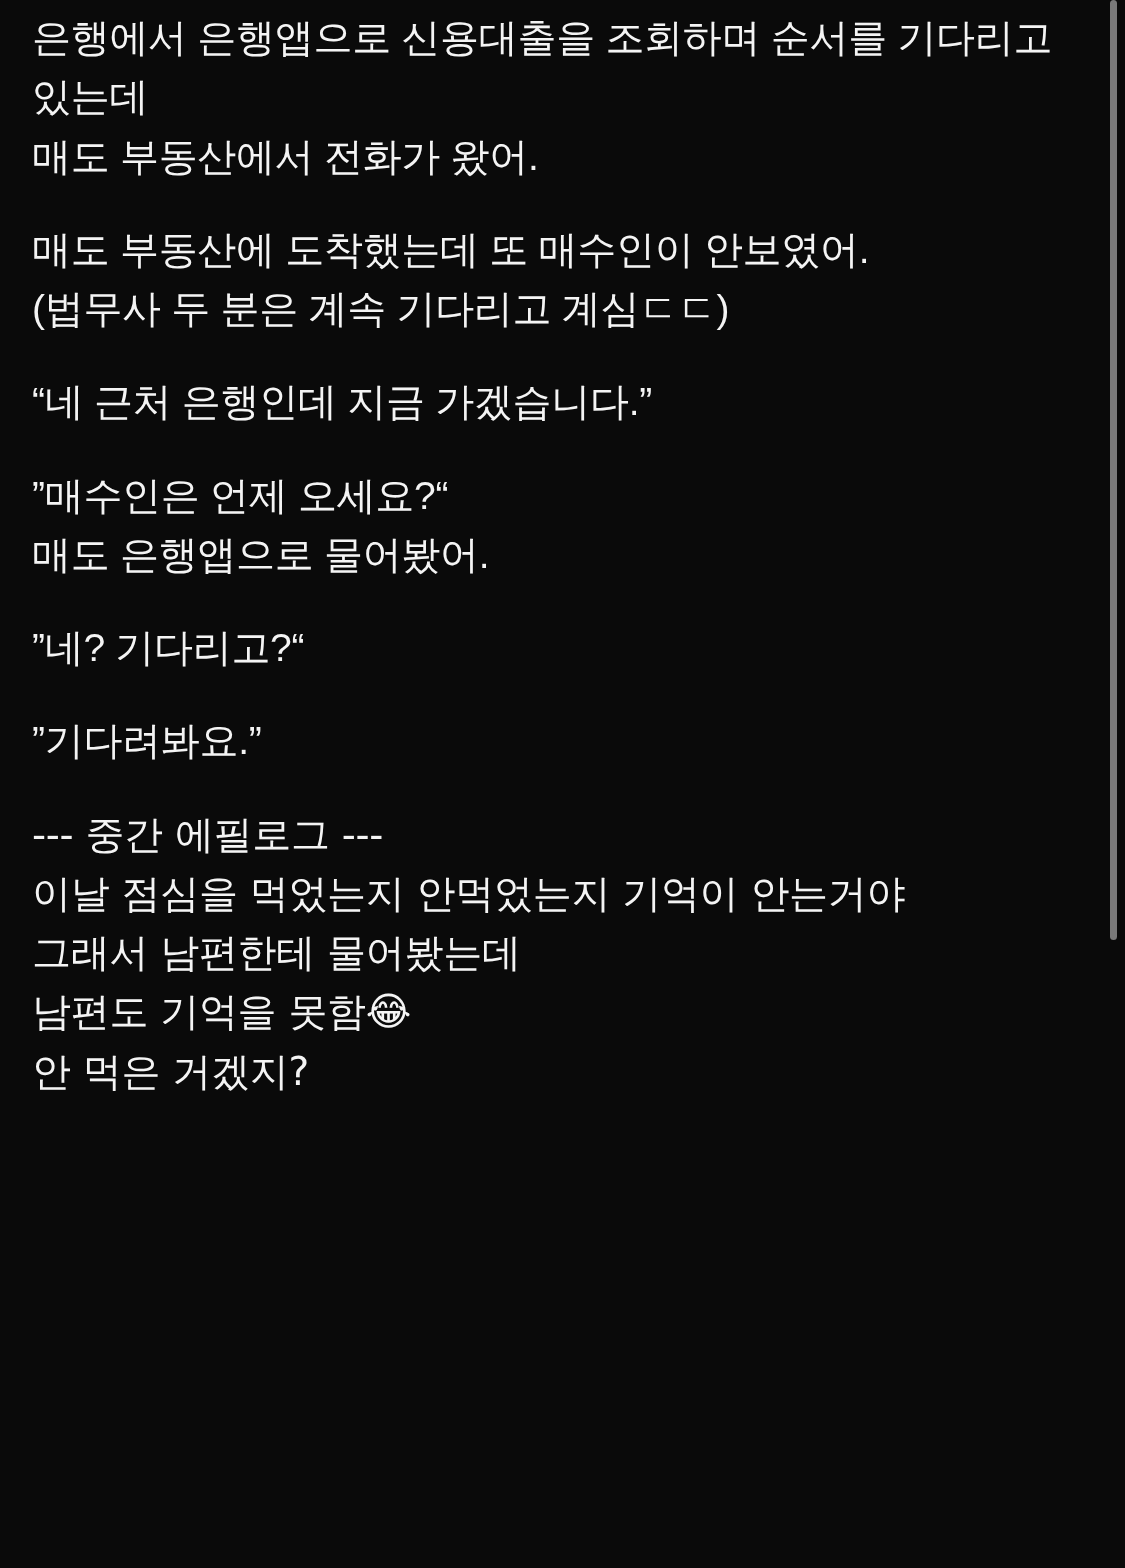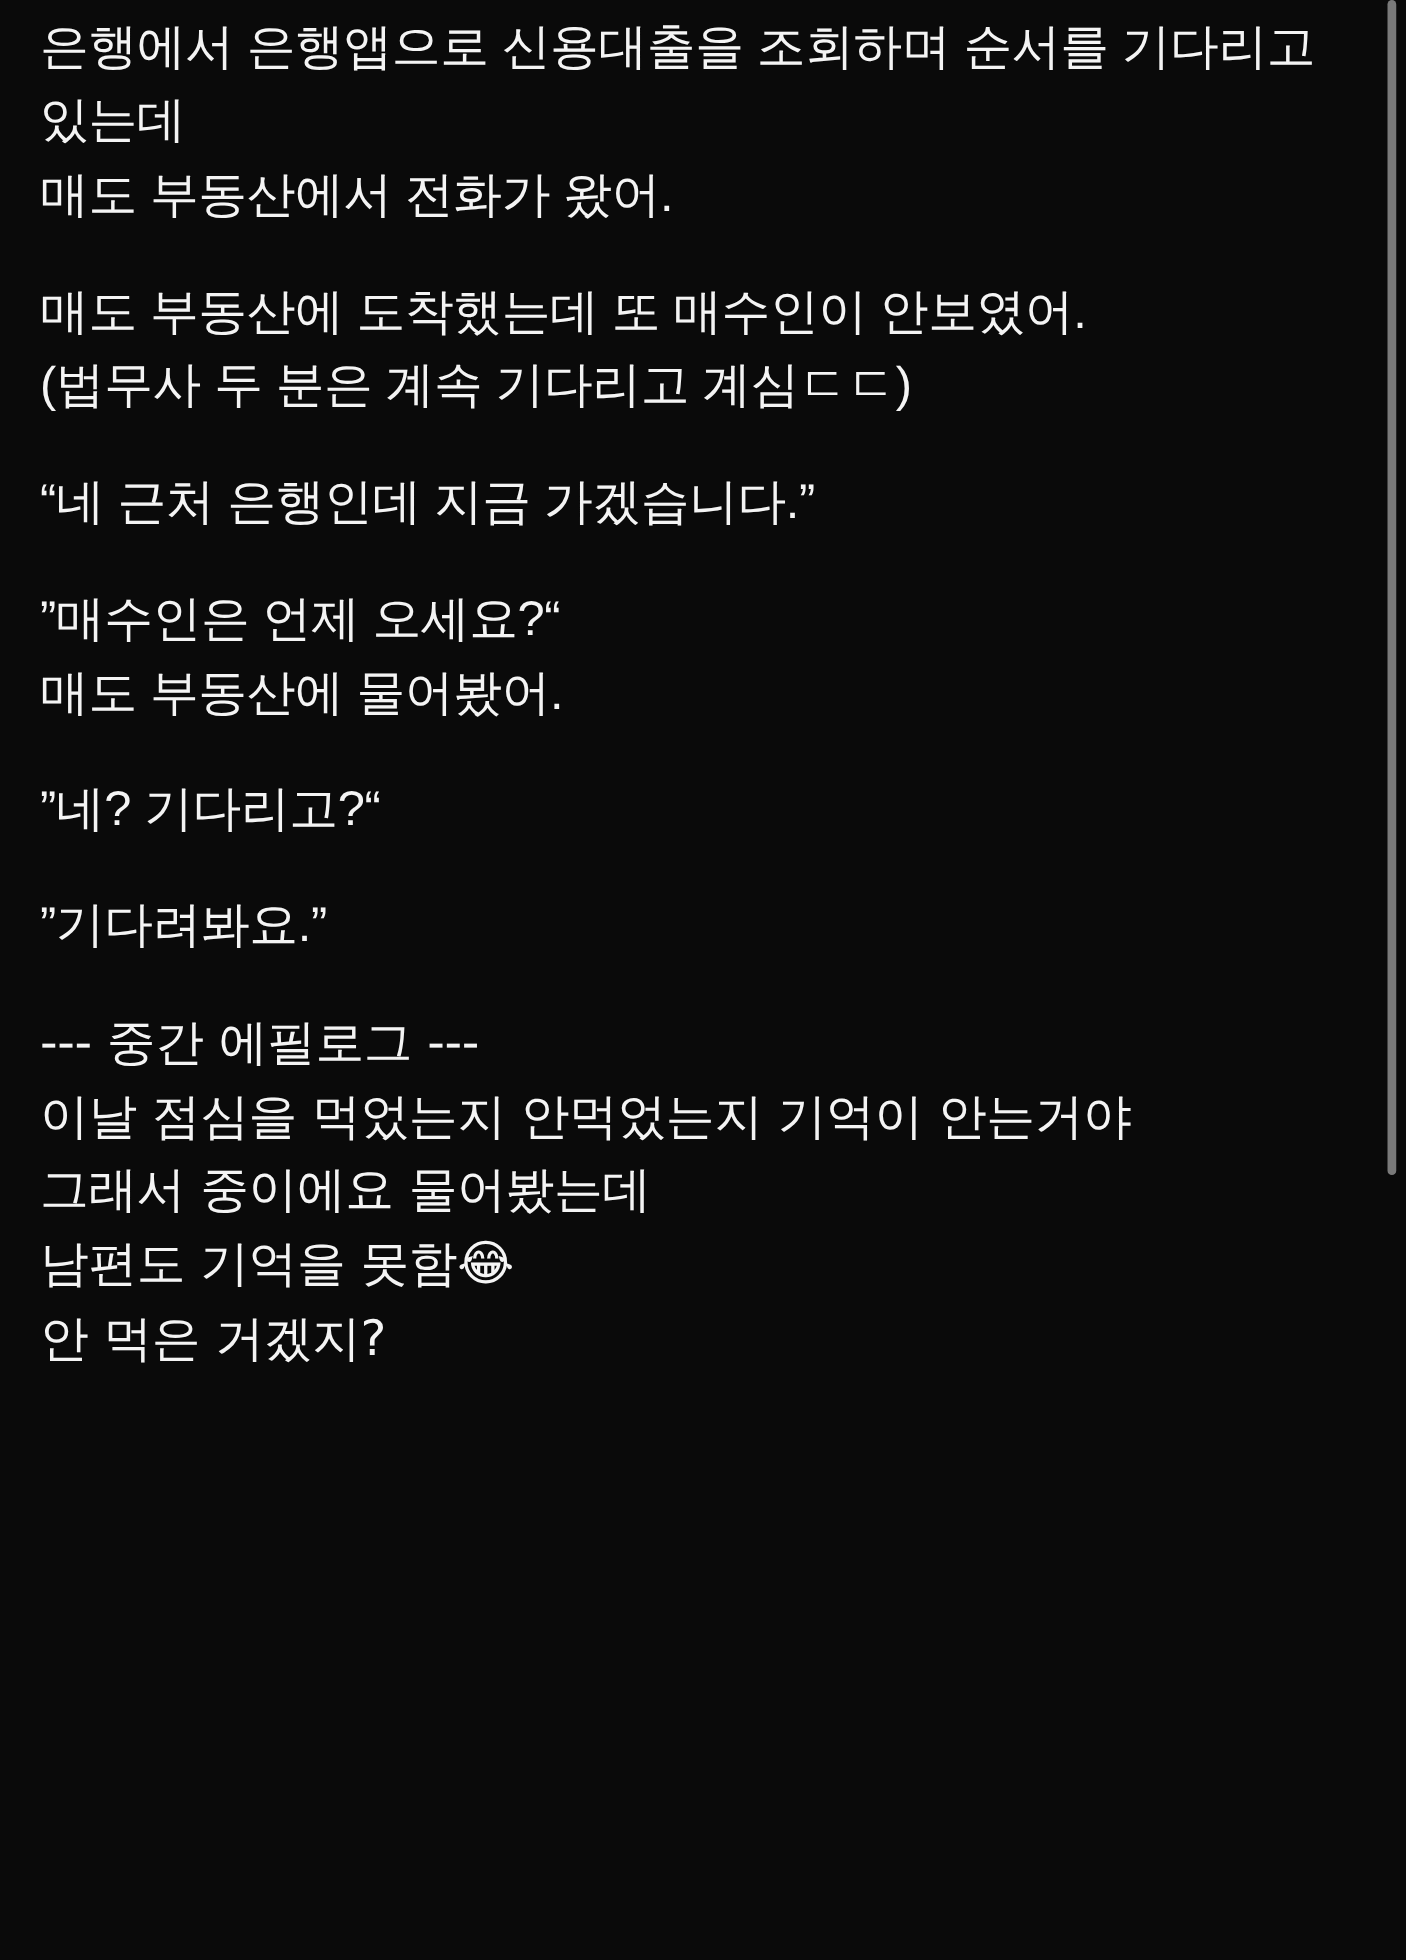--- a/index.html
+++ b/index.html
@@ -89,26 +89,26 @@
 
 <div class="screen">
 
   <div class="content">
     <p class="para">은행에서 은행앱으로 신용대출을 조회하며 순서를 기다리고 있는데
 매도 부동산에서 전화가 왔어.</p>
     <p class="para">매도 부동산에 도착했는데 또 매수인이 안보였어.
 (법무사 두 분은 계속 기다리고 계심ㄷㄷ)</p>
     <p class="para">“네 근처 은행인데 지금 가겠습니다.”</p>
     <p class="para">”매수인은 언제 오세요?“
-매도 부동산에 물어봤어.</p>
+매도 은행앱으로 물어봤어.</p>
     <p class="para">”네? 기다리고?“</p>
     <p class="para">”기다려봐요.”</p>
     <p class="para emoji">--- 중간 에필로그 ---
 이날 점심을 먹었는지 안먹었는지 기억이 안는거야
-그래서 중이에요 물어봤는데
+그래서 남편한테 물어봤는데
 남편도 기억을 못함😂
 안 먹은 거겠지?</p>
   </div>
 
   <div class="scrollbar-track">
     <div class="scrollbar-thumb"></div>
   </div>
 
   <div class="page-indicator">
     <span>1/2</span>

